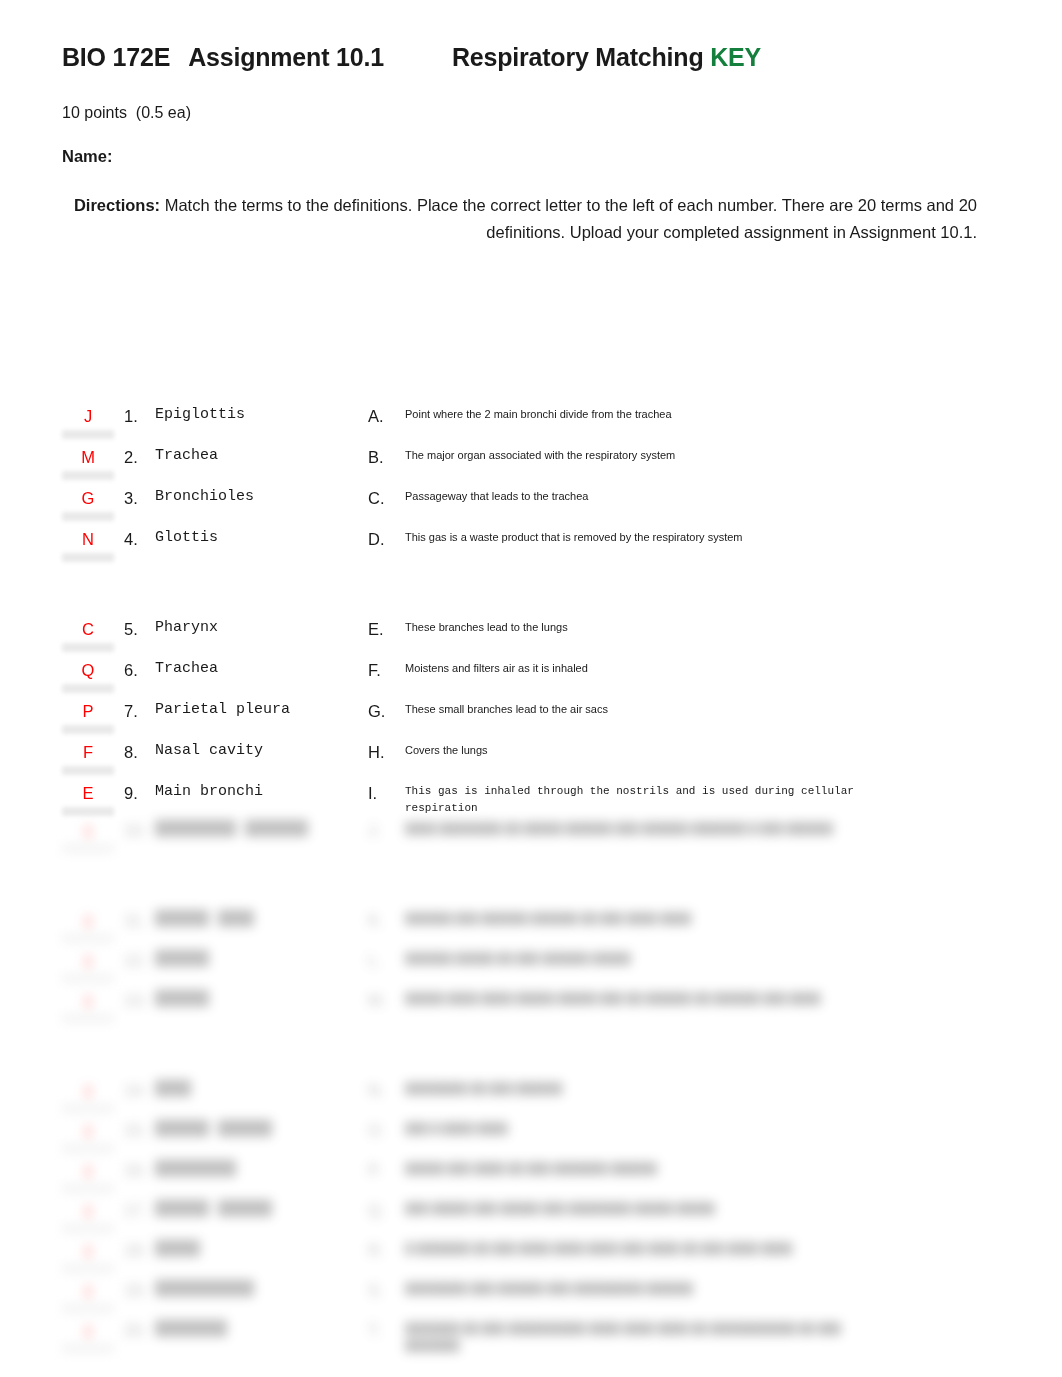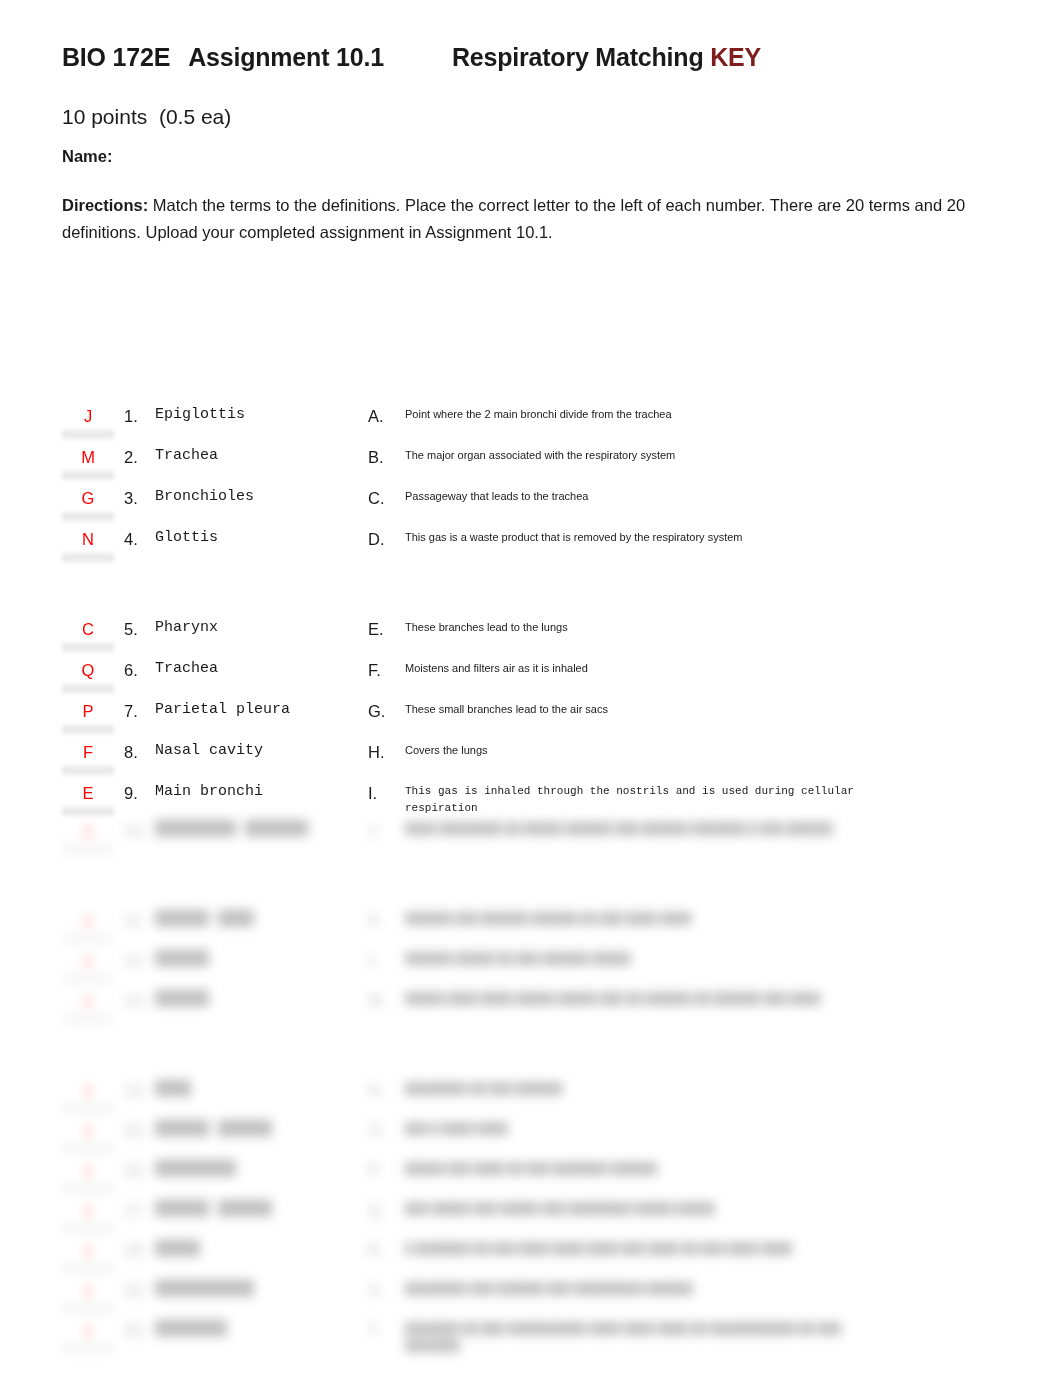--- a/index.html
+++ b/index.html
@@ -33,47 +33,47 @@
   }
   .doc-title {
     font-size: 25px;
     font-weight: bold;
     letter-spacing: -0.2px;
     white-space: pre;
     line-height: 1.2;
   }
   .doc-title .gap-sm { display: inline-block; width: 18px; }
   .doc-title .gap-lg { display: inline-block; width: 68px; }
-  .key-word { color: #7f1d1d; }
+  .key-word { color: #15803d; }
 
   .points-line {
     position: absolute;
     left: 62px;
     top: 103px;
-    font-size: 21px;
+    font-size: 16px;
     line-height: 1.3;
     white-space: pre;
   }
   .name-line {
     position: absolute;
     left: 62px;
     top: 146px;
     font-size: 16.5px;
     font-weight: bold;
     line-height: 1.3;
     text-align: right;
   }
   .directions-block {
     position: absolute;
     left: 62px;
     top: 192px;
     width: 915px;
     font-size: 16.5px;
     line-height: 1.62;
-    text-align: left;
+    text-align: right;
   }
   .directions-block .dir-label { font-weight: bold; }
 
   
   .match-area {
     position: absolute;
     left: 0;
     top: 404px;
     width: 1062px;
   }

